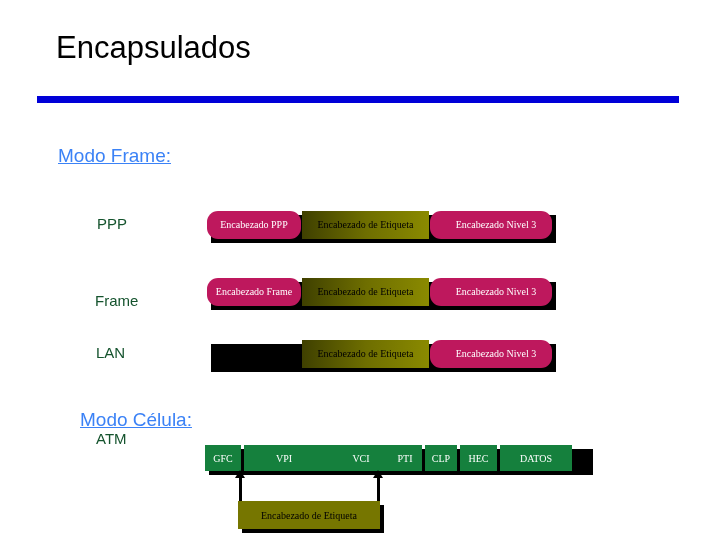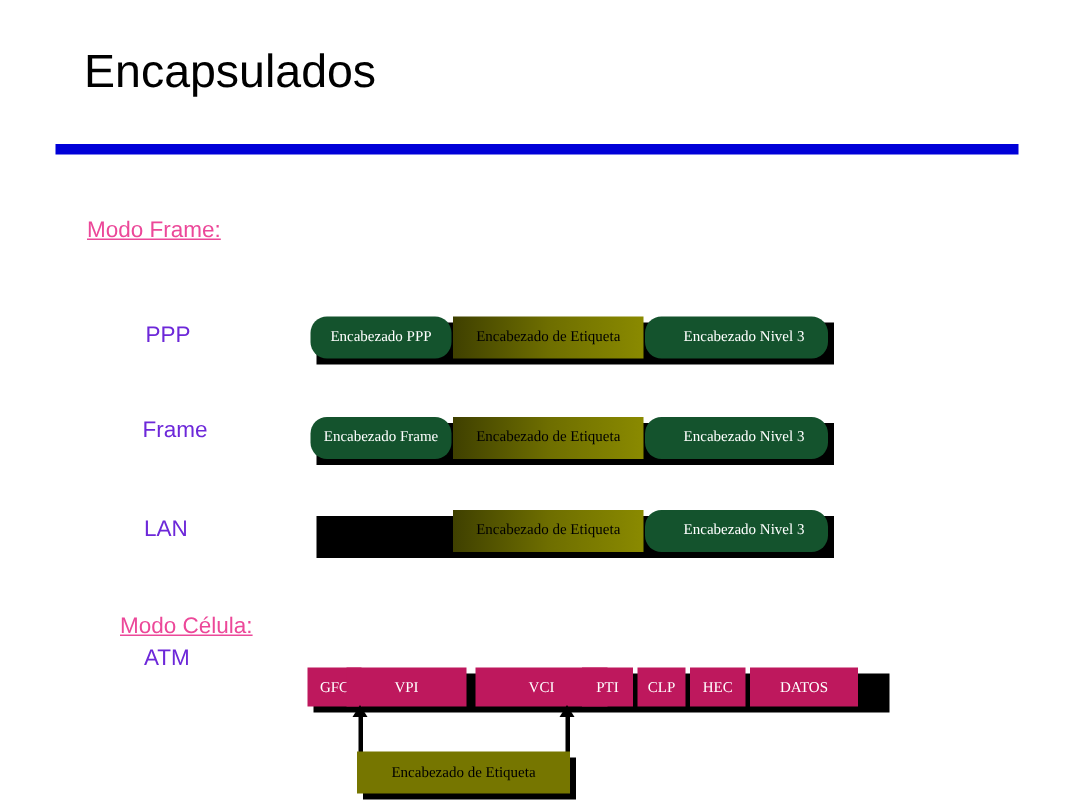--- a/index.html
+++ b/index.html
@@ -37,37 +37,37 @@
     left: 37px;
     top: 96px;
     width: 642px;
     height: 7px;
     background: #0000d8;
   }
 
   
   .section-heading {
     position: absolute;
-    font-size: 15px;
-    color: #ec4899;
+    font-size: 19px;
+    color: #3b82f6;
     text-decoration: underline;
     white-space: nowrap;
   }
   #heading-frame { left: 58px; top: 145px; }
   #heading-cell  { left: 80px; top: 409px; }
 
   
   .row-label {
     position: absolute;
     font-size: 15px;
-    color: #6d28d9;
+    color: #14532d;
     white-space: nowrap;
   }
   #label-ppp   { left: 97px; top: 215px; }
-  #label-frame { left: 95px; top: 278px; }
+  #label-frame { left: 95px; top: 292px; }
   #label-lan   { left: 96px; top: 344px; }
   #label-atm   { left: 96px; top: 430px; }
 
   
   .strip {
     position: absolute;
     height: 28px;
   }
   .strip .shadow {
     position: absolute;
@@ -85,21 +85,21 @@
     display: flex;
     align-items: center;
     justify-content: center;
     font-family: "Liberation Serif", serif;
     font-size: 10px;
     line-height: 1;
     white-space: nowrap;
     overflow: hidden;
   }
   .seg-yellow {
-    background: #14532d;
+    background: #be185d;
     color: #ffffff;
     border-radius: 11px;
   }
   .seg-olive {
     background: linear-gradient(to right, #3f4000 0%, #6e6e00 50%, #8a8a00 100%);
     color: #000000;
   }
 
   #strip-ppp   { left: 207px; top: 211px; width: 345px; }
   #strip-frame { left: 207px; top: 278px; width: 345px; }
@@ -121,32 +121,32 @@
   #strip-atm .shadow {
     position: absolute;
     left: 4px; top: 4px;
     width: 384px; height: 26px;
     background: #000000;
   }
   .cell {
     position: absolute;
     top: 0;
     height: 26px;
-    background: #be185d;
+    background: #15803d;
     color: #ffffff;
     display: flex;
     align-items: center;
     justify-content: center;
     font-family: "Liberation Serif", serif;
     font-size: 10px;
     white-space: nowrap;
     overflow: hidden;
   }
   .cell-0 { left: 0px;   width: 36px; }
-  .cell-1 { left: 26px;  width: 80px; text-align: right; }
+  .cell-1 { left: 39px;  width: 80px; text-align: right; }
   .cell-2 { left: 112px; width: 88px; }
   .cell-3 { left: 183px; width: 34px; text-align: right; }
   .cell-4 { left: 220px; width: 32px; }
   .cell-5 { left: 255px; width: 37px; }
   .cell-6 { left: 295px; width: 72px; }
 
   
   .arrow {
     position: absolute;
     width: 3px;

